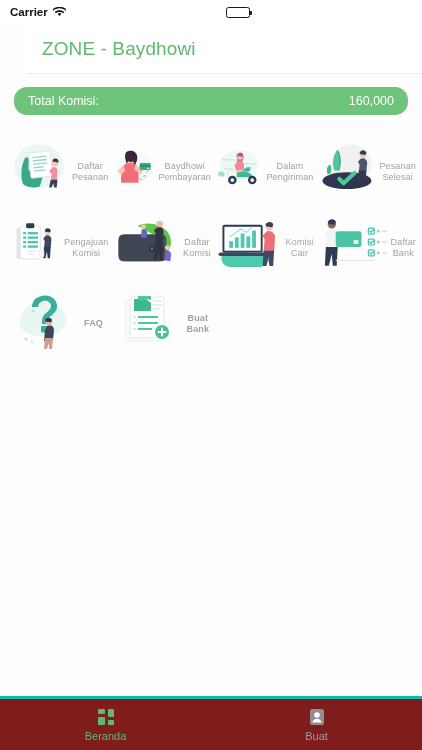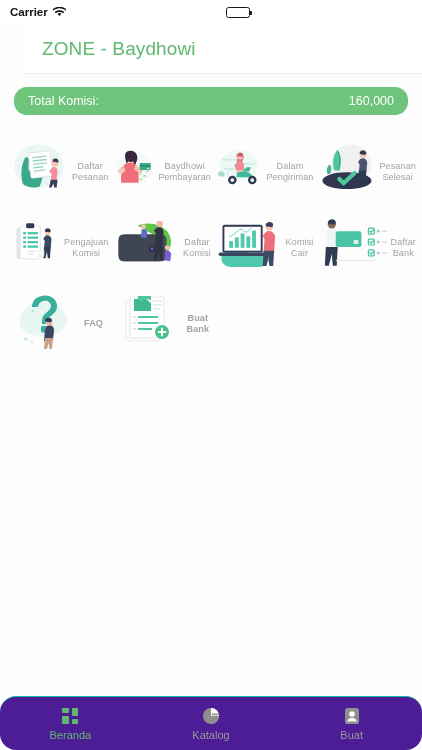--- a/index.html
+++ b/index.html
@@ -72,23 +72,23 @@
     font-size: 9px; line-height: 11px; color: #a2a2a2;
     white-space: pre-line; letter-spacing: .15px;
   }
 
   
   .spacer { flex: 1 1 auto; background: #fdfdfd; }
 
   
   .tabbar {
     flex: 0 0 54px; height: 54px;
-    background: #4c1d95;
-    border-top: 1px solid #14b8a6;
-    display: flex; align-items: center; border-radius: 16px;
+    background: #7f1d1d;
+    border-top: 3px solid #14b8a6;
+    display: flex; align-items: center;
   }
   .tab { flex: 1; display: flex; flex-direction: column; align-items: center; gap: 3px; cursor: pointer; }
   .tab .tico { width: 20px; height: 20px; display: block; }
   .tab .tlbl { font-size: 11px; color: #9a9a9a; }
   .tab.active .tlbl { color: #5FB96E; }
 </style>
 </head>
 <body>
 
 <div id="app">
@@ -398,29 +398,20 @@
     <div class="tab active">
       <svg class="tico" viewBox="0 0 20 20">
         <rect x="2" y="2" width="7" height="5" rx="1" fill="#5FB96E"></rect>
         <rect x="12" y="2" width="6" height="8" rx="1" fill="#5FB96E"></rect>
         <rect x="2" y="10" width="7" height="8" rx="1" fill="#5FB96E"></rect>
         <rect x="12" y="13" width="6" height="5" rx="1" fill="#5FB96E"></rect>
       </svg>
       <span class="tlbl">Beranda</span>
     </div>
 
-    <div class="tab">
-      <svg class="tico" viewBox="0 0 20 20">
-        <circle cx="10" cy="10" r="8" fill="#8f8f8f"></circle>
-        <path d="M10 10V2a8 8 0 0 1 8 8h-8z" fill="#ffffff"></path>
-        <path d="M10.8 9.2h7.4a8 8 0 0 0-.2-1.6h-7.2v1.6z" fill="#8f8f8f"></path>
-        <path d="M10 10h8a8 8 0 0 1-8 8v-8z" fill="#8f8f8f"></path>
-      </svg>
-      <span class="tlbl">Katalog</span>
-    </div>
 
     <div class="tab">
       <svg class="tico" viewBox="0 0 20 20">
         <rect x="3" y="2" width="14" height="16" rx="2.6" fill="#8f8f8f"></rect>
         <circle cx="10" cy="8" r="2.8" fill="#ffffff"></circle>
         <path d="M5.2 15.6c.7-2.5 2.6-3.8 4.8-3.8s4.1 1.3 4.8 3.8H5.2z" fill="#ffffff"></path>
       </svg>
       <span class="tlbl">Buat</span>
     </div>
 

